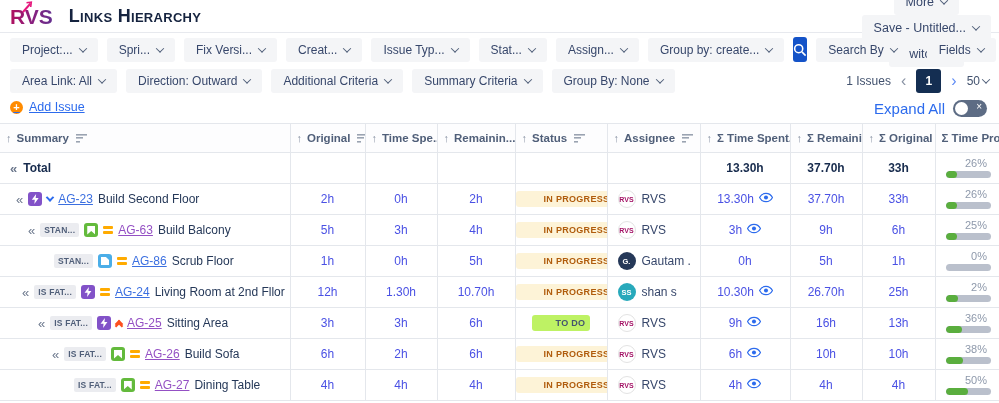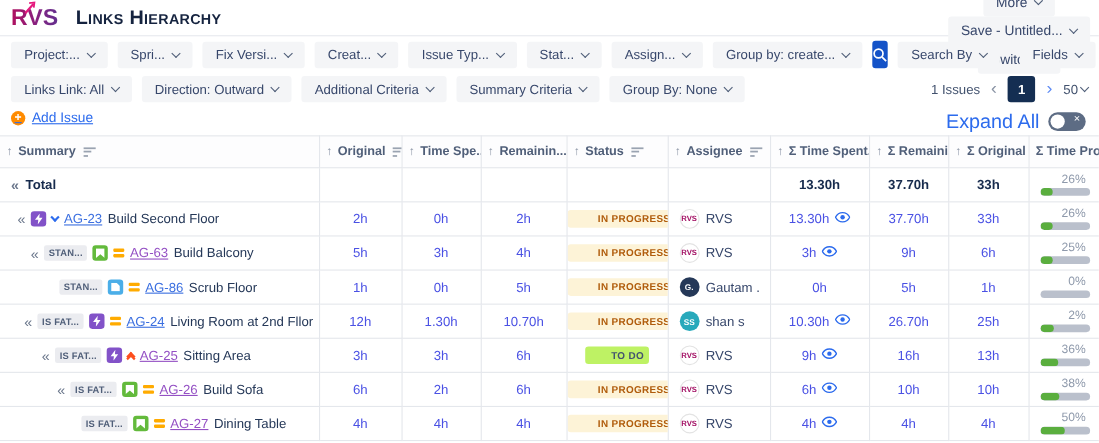--- a/index.html
+++ b/index.html
@@ -40,21 +40,21 @@
   .pagesize { display:flex; align-items:center; gap:3px; cursor:pointer; }
 
   
   .action-row { display:flex; align-items:flex-start; padding:4px 12px 0 10px; height:27px; }
   .add-issue { display:flex; align-items:center; gap:6px; font-size:12.5px; color:#2c6bed;
     text-decoration:underline; cursor:pointer; }
   .plus-icon { width:13px; height:13px; border-radius:50%; background:#ff8b00; color:#fff;
     font-size:11px; font-weight:bold; display:flex; align-items:center; justify-content:center;
     line-height:1; text-decoration:none; }
   .expand-wrap { margin-left:auto; display:flex; align-items:center; gap:8px; }
-  .expand-lbl { color:#2c6bed; font-size:18px; }
+  .expand-lbl { color:#2c6bed; font-size:15px; }
   .toggle { position:relative; width:34px; height:17px; border-radius:9px; background:#5d6c84; cursor:pointer; }
   .toggle .knob { position:absolute; left:2px; top:2px; width:13px; height:13px; border-radius:50%; background:#fff; }
   .toggle .off-x { position:absolute; right:5px; top:1px; color:#fff; font-size:10px; }
 
   
   table { border-collapse:collapse; table-layout:fixed; width:999px; font-size:12px; }
   th, td { border-right:1px solid #e4e7ec; border-bottom:1px solid #e4e7ec; vertical-align:middle;
     overflow:hidden; white-space:nowrap; }
   th:last-child, td:last-child { border-right:none; }
   thead th { height:29px; border-top:1px solid #e4e7ec; background:#fdfdfe; font-size:11.5px;
@@ -193,21 +193,21 @@
     </button>
   <span class="spacer"></span>
   <button class="btn">
       <span>Fields</span>
       <span class="chev"></span>
     </button>
 </div>
 
 <div class="frow">
   <button class="btn">
-      <span>Links Link: All</span>
+      <span>Area Link: All</span>
       <span class="chev"></span>
     </button>
   <button class="btn">
       <span>Direction: Outward</span>
       <span class="chev"></span>
     </button>
   <button class="btn">
       <span>Additional Criteria</span>
       <span class="chev"></span>
     </button>

